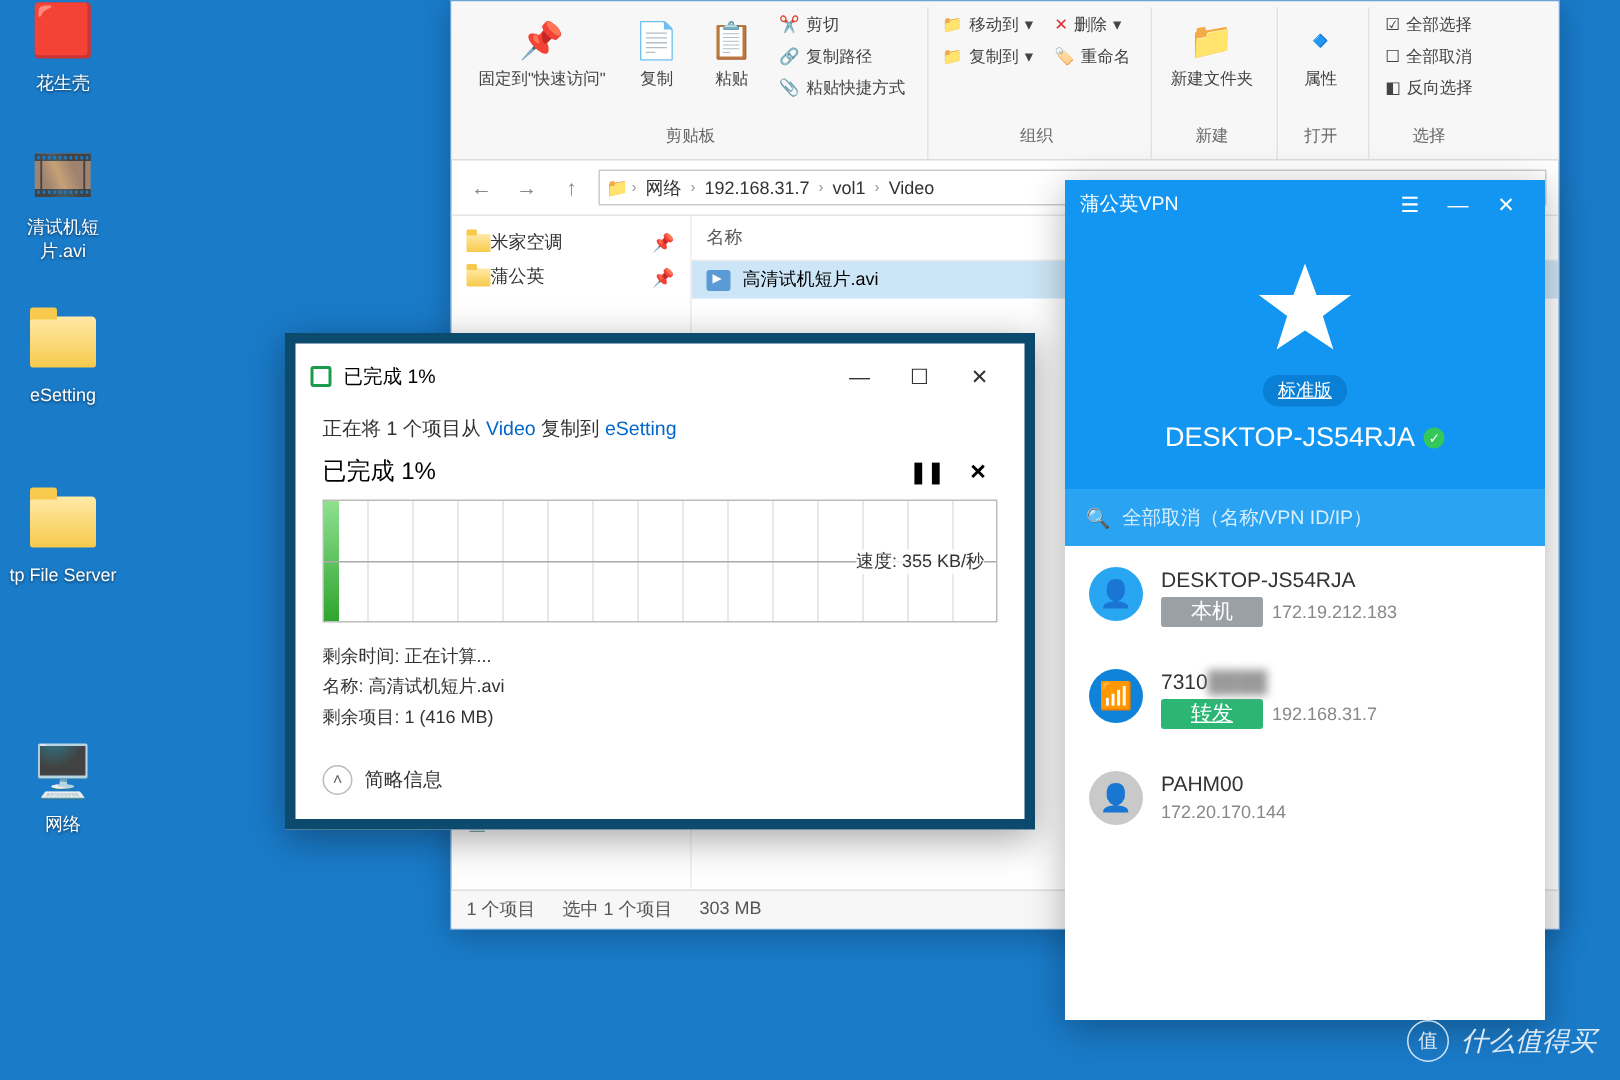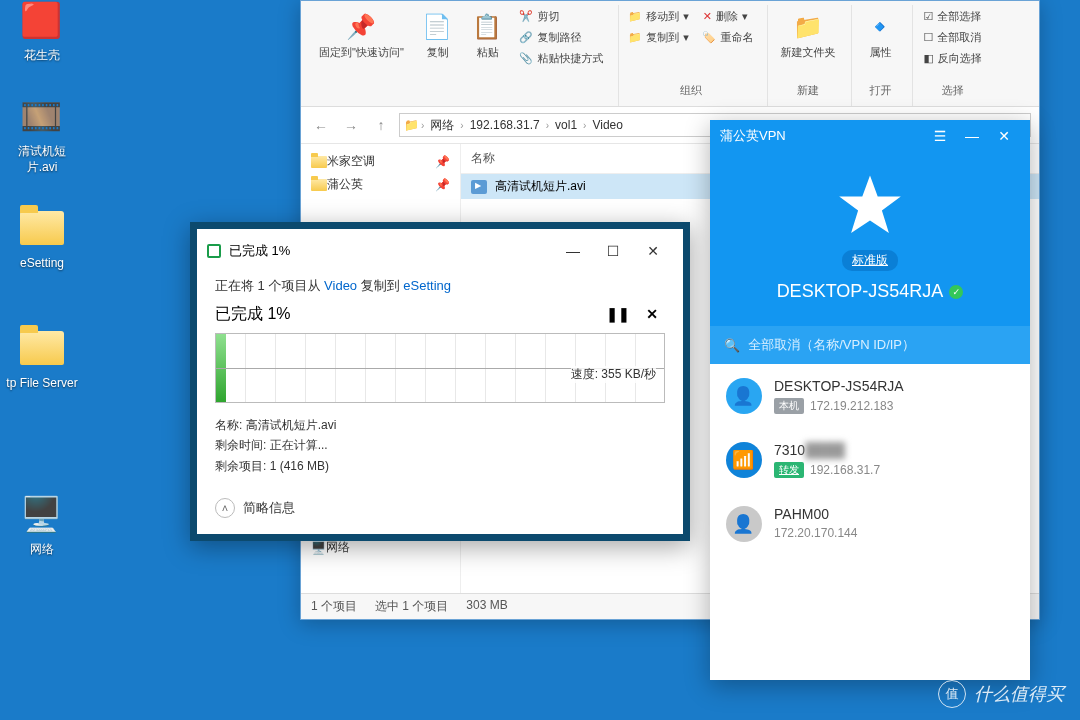--- a/index.html
+++ b/index.html
@@ -50,21 +50,21 @@
 .copydlg .titlebar { display: flex; align-items: center; padding: 8px 10px; font-size: 13px; }
 .tbicon { width: 14px; height: 14px; border: 2px solid #1a9c4a; border-radius: 2px; margin-right: 8px; position: relative; }
 .titlebar .spacer { flex: 1; }
 .winbtn { width: 40px; height: 28px; display: flex; align-items: center; justify-content: center; cursor: pointer; font-size: 14px; color:#333;}
 .copydlg .body { padding: 4px 18px 16px; }
 .cplinks { font-size: 13px; color: #333; margin-bottom: 6px; }
 .cplinks .lk { color: #0066cc; cursor: pointer; }
 .cphtitle { display: flex; align-items: center; justify-content: space-between; margin-bottom: 6px; }
 .cphtitle .t { font-size: 16px; }
 .ctrl { width: 26px; height: 26px; display: flex; align-items: center; justify-content: center; cursor: pointer; font-size: 14px; font-weight: bold; }
-.graph { border: 1px solid #bbb; height: 70px; position: relative; background: repeating-linear-gradient(to right, transparent 0 29px, #e8e8e8 29px 30px); }
+.graph { border: 1px solid #bbb; height: 82px; position: relative; background: repeating-linear-gradient(to right, transparent 0 29px, #e8e8e8 29px 30px); }
 .graph:before { content:""; position:absolute; left:0; top:0; bottom:0; width:10px; background: linear-gradient(#8fe08f,#2fa52f); }
 .graph .mid { position:absolute; left:0; right:0; top:50%; border-top:1px solid #aaa; }
 .speed { position: absolute; right: 8px; top: 32px; font-size: 12px; color: #333; background: rgba(255,255,255,.8); }
 .meta { font-size: 12px; color: #333; margin-top: 12px; line-height: 1.7; }
 .moreinfo { margin-top: 22px; display: flex; align-items: center; gap: 8px; font-size: 13px; color: #333; cursor: pointer; }
 .chev { width: 20px; height: 20px; border: 1px solid #bbb; border-radius: 50%; display: flex; align-items: center; justify-content: center; font-size: 11px; color:#666; }
 
 
 .vpn { position: absolute; left: 710px; top: 120px; width: 320px; height: 560px; background: #fff; box-shadow: 0 6px 24px rgba(0,0,0,.3); display: flex; flex-direction: column; }
 .vpn .vtitle { background: #1296f1; color: #fff; height: 32px; display: flex; align-items: center; padding: 0 10px; font-size: 13px; }
@@ -78,21 +78,21 @@
 .verify { width: 14px; height: 14px; background: #34c759; border-radius: 50%; display:inline-flex; align-items:center; justify-content:center; font-size:9px; color:#fff;}
 .searchbar { background: #2aa3f3; color: #d8efff; padding: 10px 14px; display: flex; align-items: center; gap: 8px; font-size: 13px; }
 .devlist { flex:1; overflow:auto; }
 .dev { display: flex; gap: 12px; padding: 14px 16px; align-items: flex-start; }
 .avatar { width: 36px; height: 36px; border-radius: 50%; display:flex; align-items:center; justify-content:center; color:#fff; font-size:18px; }
 .av-blue { background:#29a6f2; }
 .av-router { background:#0f83d9; }
 .av-grey { background:#c9c9c9; }
 .dev .info .name { font-size: 14px; color: #333; margin-bottom: 4px; }
 .dev .info .sub { font-size: 12px; color: #888; display:flex; gap:6px; align-items:center;}
-.tag { font-size: 10px; color: #fff; padding: 1px 5px; border-radius: 2px; }
+.tag { font-size: 14px; color: #fff; padding: 1px 20px; border-radius: 2px; }
 .tag-local { background:#9aa0a6; }
 .tag-fwd { background:#2bb673;text-decoration:underline; }
 .blur { filter: blur(3px); color:#999; }
 
 
 .wm { position:absolute; right:16px; bottom:12px; color:rgba(255,255,255,.85); font-size:18px; font-style:italic; display:flex; align-items:center; gap:8px;}
 .wm .c { width:28px;height:28px;border:1px solid rgba(255,255,255,.8);border-radius:50%;display:flex;align-items:center;justify-content:center;font-size:13px;font-style:normal;}
 </style>
 </head>
 <body>
@@ -148,20 +148,21 @@
           <div class="rbtn-sm">
               <span>🔗</span>
               <span>复制路径</span>
             </div>
           <div class="rbtn-sm">
               <span>📎</span>
               <span>粘贴快捷方式</span>
             </div>
         </div>
       </div>
+      <div class="rg-label">剪贴板</div>
     </div>
     <div class="ribbon-group">
       <div class="rg-top">
         <div class="rcol">
           <div class="rbtn-sm">
               <span>📁</span>
               <span>移动到</span>
               <span>▾</span>
             </div>
           <div class="rbtn-sm">
@@ -294,22 +295,22 @@
       <div style="display:flex;gap:8px">
         <div class="ctrl">❚❚</div>
         <div class="ctrl">✕</div>
       </div>
     </div>
     <div class="graph">
       <div class="mid"></div>
       <div class="speed">速度: 355 KB/秒</div>
     </div>
     <div class="meta">
+      <div><span>剩余时间: </span><span>正在计算...</span></div>
       <div><span>名称: </span><span>高清试机短片.avi</span></div>
-      <div><span>剩余时间: </span><span>正在计算...</span></div>
       <div><span>剩余项目: </span><span>1 (416 MB)</span></div>
     </div>
     <div class="moreinfo">
       <span class="chev">˄</span>
       <span>简略信息</span>
     </div>
   </div>
 </div>
 
 <div class="vpn">

